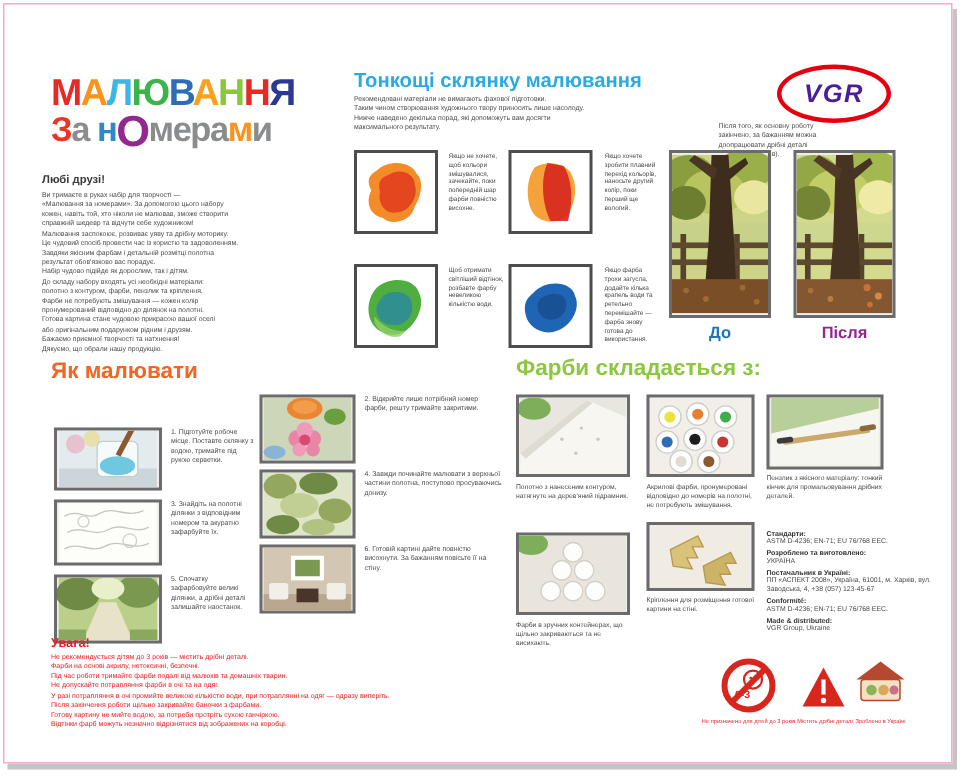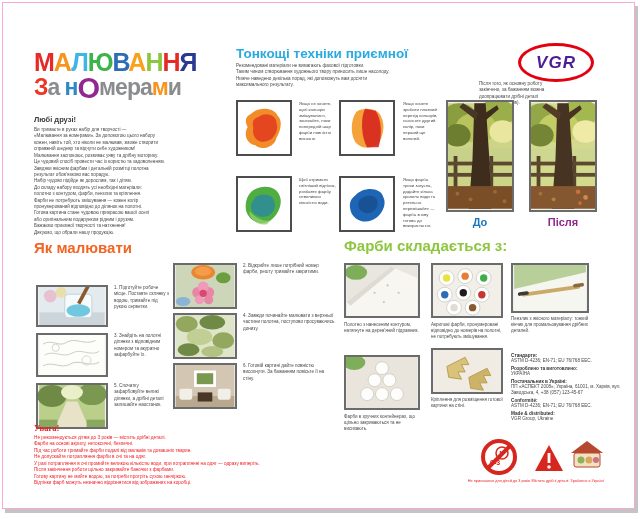--- a/index.html
+++ b/index.html
@@ -13,21 +13,21 @@
   .logo .l2 span{font-size:23px;font-weight:bold;letter-spacing:-1px;}
   .logo .l2 .bigO{font-size:29px;vertical-align:-3px;}
   
   .tinytitle{font-size:7.5px;font-weight:bold;color:#3a3a3a;margin-bottom:3px;}
   .tline{font-size:4.6px;line-height:1.4;color:#4a4a4a;}
   .redline{font-size:4.7px;line-height:1.38;color:#ed1c24;}
   
   .h-blue{font-size:13.5px;font-weight:bold;color:#29abe2;}
   .h-orange{font-size:15px;font-weight:bold;color:#f26522;}
   .h-green{font-size:15px;font-weight:bold;color:#8dc63f;}
-  .h-red{font-size:8.5px;font-weight:bold;color:#ed1c24;margin-bottom:2px;font-family:Liberation Serif, serif;}
+  .h-red{font-size:8.5px;font-weight:bold;color:#ed1c24;margin-bottom:2px;}
   
   .tipbox{width:56px;height:56px;border:2px solid #4d4d4d;background:#fff;box-sizing:border-box;}
   .tipbox svg{width:100%;height:100%;display:block;}
   .tipcap{width:37px;font-size:4.3px;line-height:1.35;color:#4a4a4a;}
   
   .photo{border:2px solid #6b6b6b;box-sizing:border-box;overflow:hidden;background:#eee;}
   .photo svg{width:100%;height:100%;display:block;}
   .stepcap{font-size:4.6px;line-height:1.38;color:#4a4a4a;}
   .kitcap{font-size:4.5px;line-height:1.35;color:#4a4a4a;}
   
@@ -45,21 +45,21 @@
 </head>
 <body>
 
 <div class="sheet">
 
   <div class="abs logo">
     <div class="l1" id="logo-line1"><span style="color: rgb(230, 43, 38);">М</span><span style="color: rgb(247, 148, 29);">А</span><span style="color: rgb(61, 181, 230);">Л</span><span style="color: rgb(60, 180, 75);">Ю</span><span style="color: rgb(45, 109, 181);">В</span><span style="color: rgb(249, 161, 27);">А</span><span style="color: rgb(140, 198, 62);">Н</span><span style="color: rgb(230, 43, 38);">Н</span><span style="color: rgb(43, 57, 144);">Я</span></div>
     <div class="l2" id="logo-line2"><span style="color: rgb(238, 53, 36);">З</span><span style="color: rgb(138, 140, 142);">а</span><span style="color: rgb(138, 140, 142);"> </span><span style="color: rgb(45, 137, 200);">н</span><span class="bigO" style="color: rgb(146, 39, 143);">О</span><span style="color: rgb(138, 140, 142);">м</span><span style="color: rgb(138, 140, 142);">е</span><span style="color: rgb(138, 140, 142);">р</span><span style="color: rgb(138, 140, 142);">а</span><span style="color: rgb(247, 148, 29);">м</span><span style="color: rgb(138, 140, 142);">и</span></div>
   </div>
 
-  <div class="abs" style="left:31px;top:112px;width:208px;">
+  <div class="abs" style="left:25px;top:112px;width:208px;">
     <div class="tinytitle">Любі друзі!</div>
     <div id="intro-lines">
         <div class="tline">Ви тримаєте в руках набір для творчості —</div>
         <div class="tline">«Малювання за номерами». За допомогою цього набору</div>
         <div class="tline">кожен, навіть той, хто ніколи не малював, зможе створити</div>
         <div class="tline">справжній шедевр та відчути себе художником!</div>
         <div class="tline">Малювання заспокоює, розвиває уяву та дрібну моторику.</div>
         <div class="tline">Це чудовий спосіб провести час із користю та задоволенням.</div>
         <div class="tline">Завдяки якісним фарбам і детальній розмітці полотна</div>
         <div class="tline">результат обов'язково вас порадує.</div>
@@ -69,21 +69,21 @@
         <div class="tline">Фарби не потребують змішування — кожен колір</div>
         <div class="tline">пронумерований відповідно до ділянок на полотні.</div>
         <div class="tline">Готова картина стане чудовою прикрасою вашої оселі</div>
         <div class="tline">або оригінальним подарунком рідним і друзям.</div>
         <div class="tline">Бажаємо приємної творчості та натхнення!</div>
         <div class="tline">Дякуємо, що обрали нашу продукцію.</div>
       </div>
   </div>
 
   <div class="abs" style="left:233px;top:43px;width:204px;">
-    <div class="h-blue">Тонкощі техніки приємної</div>
+    <div class="h-blue">Тонкощі склянку малювання</div>
     <div id="tech-intro" style="margin-top:2px;">
         <div class="tline">Рекомендовані матеріали не вимагають фахової підготовки.</div>
         <div class="tline">Таким чином створювання художнього твору приносить лише насолоду.</div>
         <div class="tline">Нижче наведено декілька порад, які допоможуть вам досягти</div>
         <div class="tline">максимального результату.</div>
       </div>
   </div>
 
   <div class="abs tipbox" style="left:233px;top:97px;">
     <svg viewBox="0 0 54 54">

